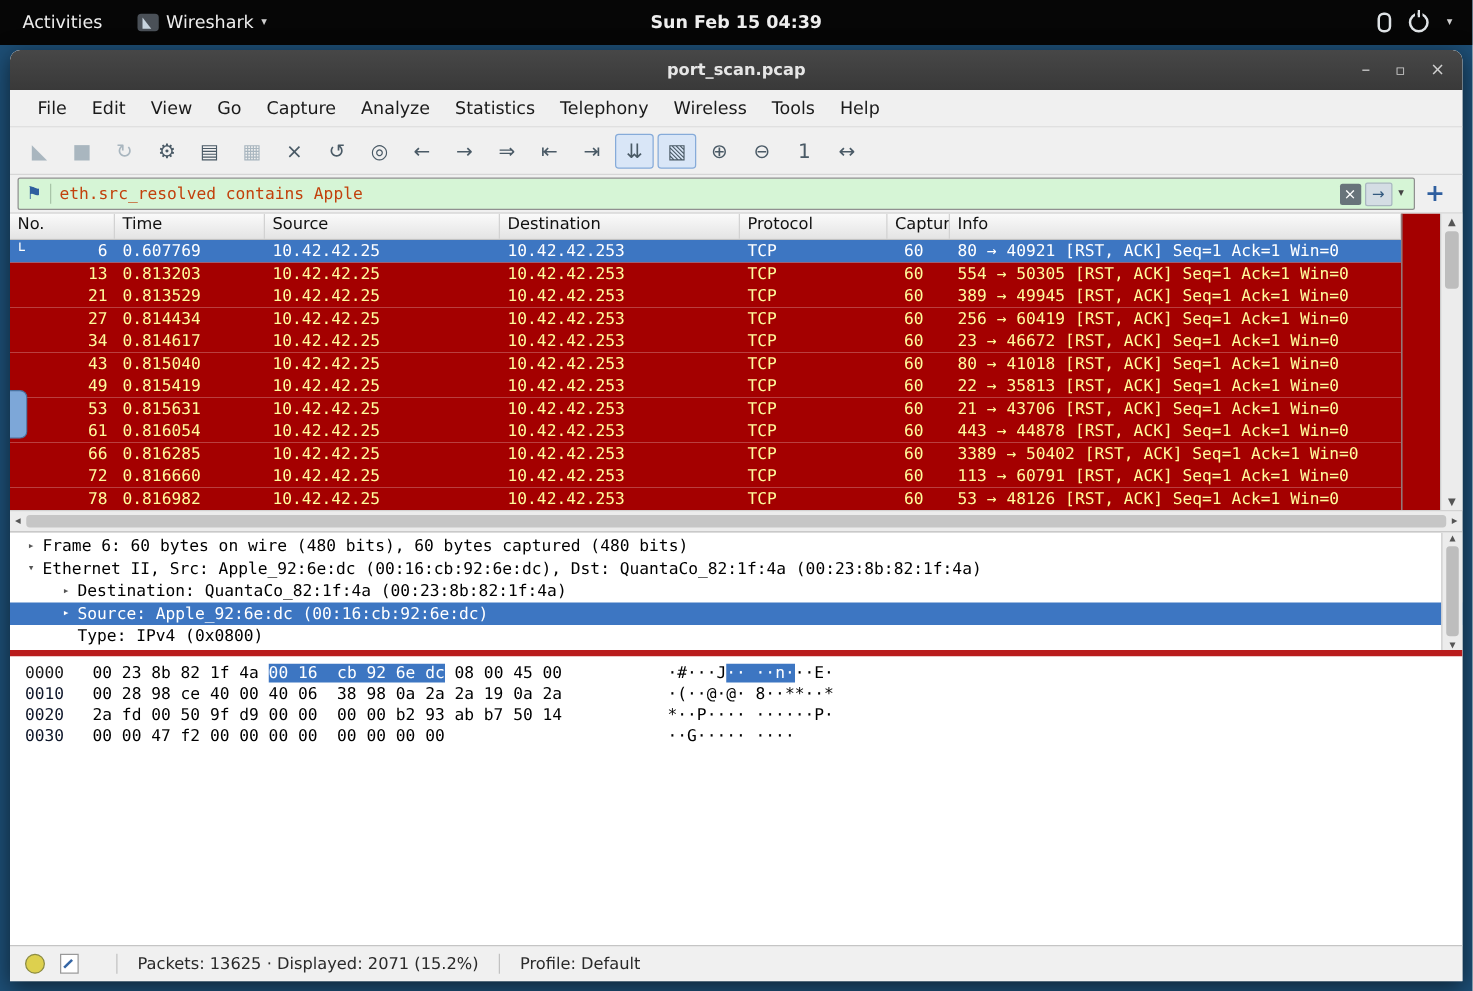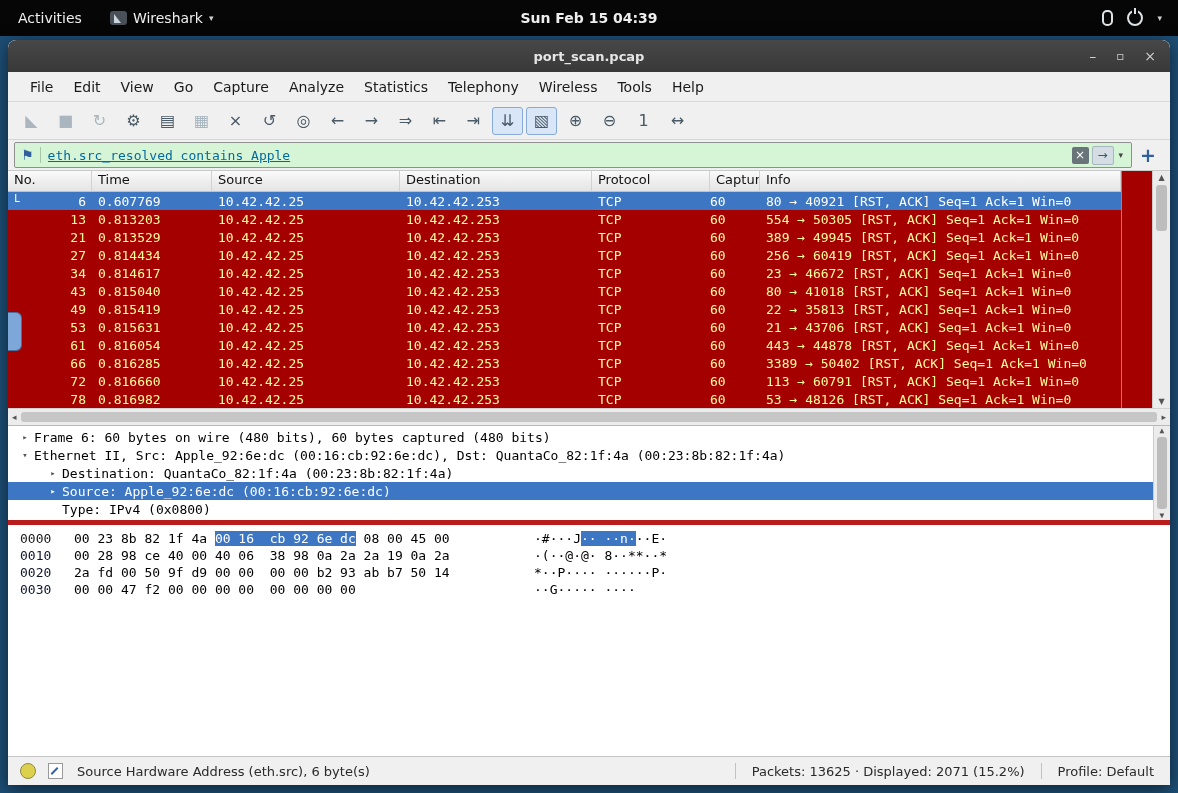--- a/index.html
+++ b/index.html
@@ -46,21 +46,21 @@
   .tool.disabled{color:#a9b6bf;}
   .tool.pressed{background:#d9e6f7;border:1px solid #86abd9;}
 
   
   .filterbar{height:30px;flex:0 0 30px;background:var(--chrome,#f0f0f0);display:flex;align-items:center;
              padding:0 6px;border-bottom:1px solid #c9c9c9;}
   .ffield{flex:1;height:24px;background:var(--filter-valid,#d6f5d6);border:1px solid #909090;border-radius:2px;
           display:flex;align-items:center;padding:0 3px 0 4px;}
   .fbookmark{color:#2f5f9f;font-size:14px;padding:0 6px 0 2px;border-right:1px solid #a8c5a8;}
   .finput{flex:1;background:transparent;border:none;outline:none;
-          font:13px "DejaVu Sans Mono","Liberation Mono",monospace;color:#0369a1;padding-left:7px;text-decoration:underline;}
+          font:13px "DejaVu Sans Mono","Liberation Mono",monospace;color:#c2410c;padding-left:7px;}
   .fclear{width:17px;height:17px;background:#68737a;color:#fff;border-radius:2px;display:flex;
           align-items:center;justify-content:center;font-size:12px;margin-right:3px;}
   .fapply{width:20px;height:17px;background:#d4dde4;color:#33597e;border:1px solid #a9b6c0;border-radius:2px;
           display:flex;align-items:center;justify-content:center;font-size:12px;}
   .fdrop{color:#444;font-size:9px;margin:0 5px;}
   .fadd{color:#2f5f9f;font-size:19px;font-weight:bold;padding:0 8px;}
 
   
   .plist{flex:0 0 228px;display:flex;background:#fff;}
   .plist-main{flex:1;display:flex;flex-direction:column;overflow:hidden;}
@@ -72,21 +72,21 @@
         font:13px "DejaVu Sans Mono","Liberation Mono",monospace;color:#000;}
   .prow span{box-sizing:border-box;overflow:hidden;white-space:nowrap;}
   .c-no{width:84px;flex:0 0 84px;display:flex;}
   .c-no .mark{padding-left:4px;}
   .c-no .num{margin-left:auto;padding-right:6px;}
   .c-time{width:120px;flex:0 0 120px;padding-left:6px;}
   .c-src{width:188px;flex:0 0 188px;padding-left:6px;}
   .c-dst{width:192px;flex:0 0 192px;padding-left:6px;}
   .c-proto{width:118px;flex:0 0 118px;padding-left:6px;}
   .c-len{width:50px;flex:0 0 50px;}
-  .prow .c-len{text-align:left;padding-right:8px;}
+  .prow .c-len{text-align:center;padding-right:8px;}
   .c-info{flex:1;padding-left:6px;}
   .prow.selected{background:var(--selection,#3d76c2);color:#fff;}
   .prow.rst{background:var(--rst-bg,#a40000);color:var(--rst-fg,#fffc9c);}
   .minimap{width:30px;flex:0 0 30px;background:var(--rst-bg,#a40000);border-left:1px solid #8a8a8a;}
   .vscroll{width:17px;flex:0 0 17px;background:#ececec;border-left:1px solid #cccccc;
            display:flex;flex-direction:column;align-items:center;font-size:8px;color:#555;}
   .vscroll .sarrow{padding:2px 0;}
   .vthumb{width:11px;height:46px;background:#bdbdbd;border-radius:3px;margin-top:1px;}
   .vscroll .sarrow.down{margin-top:auto;}
 
@@ -470,21 +470,20 @@
         <div class="hrow"><span class="off">0030</span><span class="hexbytes"><span>00 00 47 f2 00 00 00 00  00 00 00 00</span><span class="hl"></span><span></span></span><span class="ascii"><span>··G····· ····</span><span class="hl"></span><span></span></span></div>
       </div>
 
     <div class="statusbar">
       <div class="sb-icons">
         <span class="expert"></span>
         <span class="comment">
             <span class="pencil"></span>
           </span>
       </div>
-      <div class="sb-field">Source Hardware Address (eth.src), 6 byte(s)</div>
       <div class="sb-sep"></div>
       <div class="sb-packets">Packets: 13625 · Displayed: 2071 (15.2%)</div>
       <div class="sb-sep"></div>
       <div class="sb-profile">Profile: Default</div>
     </div>
 
   </div>
 
   <div class="pane-handle"></div>
 

